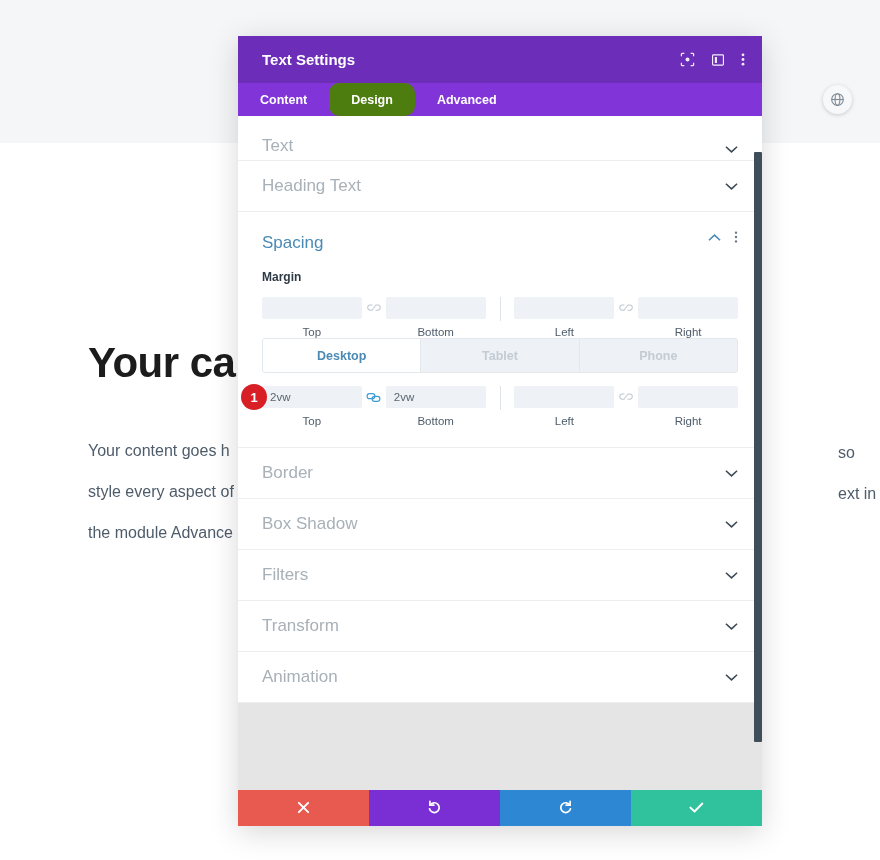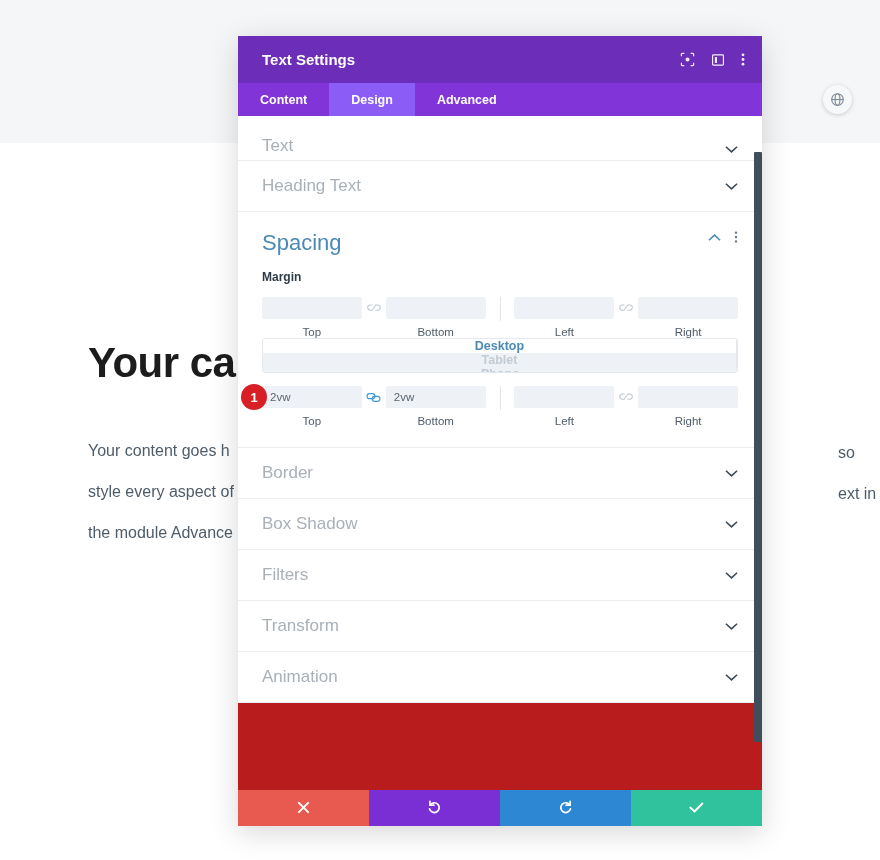--- a/index.html
+++ b/index.html
@@ -119,28 +119,29 @@
   .tab {
     display: flex;
     align-items: center;
     padding: 0 22px;
     color: #ffffff;
     font-size: 12.5px;
     font-weight: 700;
     cursor: pointer;
   }
   .tab.active {
-    background: #8b5cf6;
+    background: #4d7c0f;
+    border-radius: 10px;
   }
 
   .modal-body {
     flex: 1 1 auto;
     position: relative;
     overflow: hidden;
-    background: #b91c1c;
+    background: #e5e5e5;
   }
   .scroll-area {
     position: absolute;
     inset: 0;
     overflow: hidden;
   }
 
   
   .toggle-row {
     height: 50px;
@@ -177,21 +178,21 @@
     padding: 0 24px 20px 24px;
     background: #fff;
   }
   .section-head {
     height: 50px;
     display: flex;
     align-items: center;
   }
   .section-head .label {
     flex: 1 1 auto;
-    font-size: 22px;
+    font-size: 17px;
     color: #4a8ab5;
     margin-top: 12px;
   }
   .section-head .act {
     display: flex;
     align-items: center;
     gap: 13px;
   }
   .chev-up { color: #4a8ab5; display: flex; }
   .kebab { color: #6e7b88; display: flex; }
@@ -204,21 +205,20 @@
   }
 
   
   .device-tabs {
     display: flex;
     border: 1px solid #e3e8ed;
     border-radius: 3px;
     overflow: hidden;
     height: 33px;
     background: #eef1f5;
-    flex-direction: column;
   }
   .device-tab {
     flex: 1 1 33.333%;
     display: flex;
     align-items: center;
     justify-content: center;
     font-size: 12.5px;
     font-weight: 700;
     color: #c3cbd3;
     background: #eef1f5;

